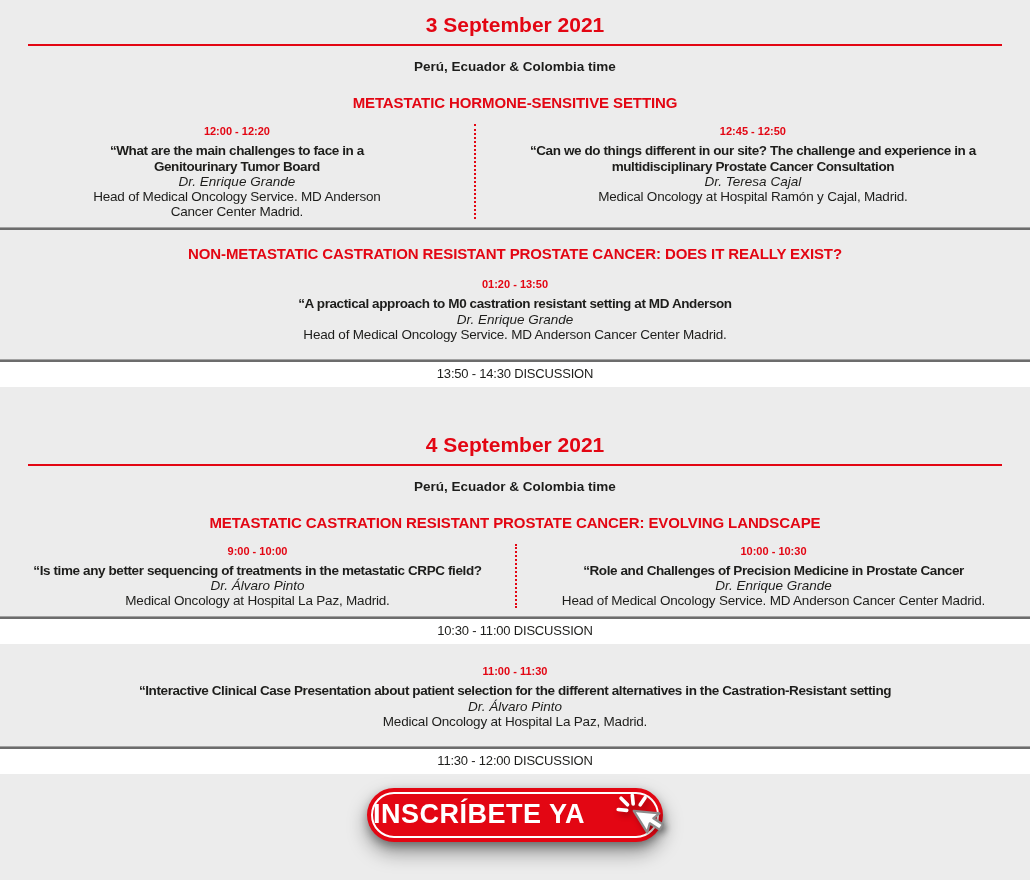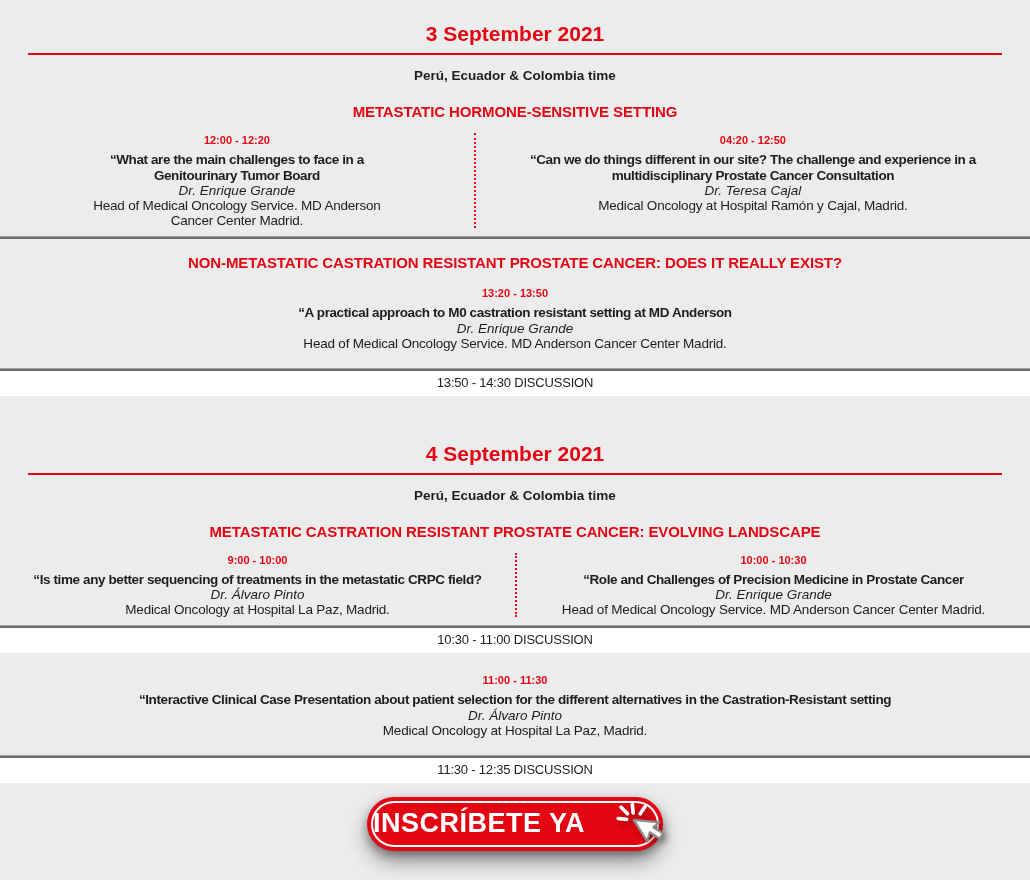--- a/index.html
+++ b/index.html
@@ -8,21 +8,21 @@
     --text:#1d1d1b;
   }
   *{box-sizing:border-box;}
   html,body{margin:0;padding:0;}
   body{
     width:1030px;height:880px;overflow:hidden;
     background:var(--background);
     color:var(--text);
     font-family:"Liberation Sans", sans-serif;
   }
-  .page{width:1030px;height:880px;padding-top:22px;border-radius:32px;}
+  .page{width:1030px;height:880px;padding-top:13px;border-radius:32px;}
   .day-title{
     text-align:center;color:var(--accent);
     font-weight:bold;font-size:21px;line-height:24px;
   }
   .red-rule{
     border:none;border-top:2px solid var(--accent);
     margin:7px 28px 0 28px;
   }
   .tz{
     text-align:center;font-weight:bold;font-size:13.5px;
@@ -100,35 +100,35 @@
   <div class="section-title">METASTATIC HORMONE-SENSITIVE SETTING</div>
 
   <div class="cols">
     <div class="col left-46 session">
       <div class="time">12:00 - 12:20</div>
       <div class="talk w310">“What are the main challenges to face in a Genitourinary Tumor Board</div>
       <div class="speaker">Dr. Enrique Grande</div>
       <div class="affil w310" style="max-width:320px;margin:0 auto;">Head of Medical Oncology Service. MD Anderson Cancer Center Madrid.</div>
     </div>
     <div class="col right-54 session">
-      <div class="time">04:20 - 12:50</div>
+      <div class="time">12:45 - 12:50</div>
       <div class="talk w470">“Can we do things different in our site? The challenge and experience in a multidisciplinary Prostate Cancer Consultation</div>
       <div class="speaker">Dr. Teresa Cajal</div>
       <div class="affil">Medical Oncology at Hospital Ramón y Cajal, Madrid.</div>
     </div>
   </div>
 
   <div class="disc">
     <div class="dlines"></div>
   </div>
 
   <div class="section-title" style="margin-top:16px;">NON-METASTATIC CASTRATION RESISTANT PROSTATE CANCER: DOES IT REALLY EXIST?</div>
 
   <div class="solo session">
-    <div class="time">13:20 - 13:50</div>
+    <div class="time">01:20 - 13:50</div>
     <div class="talk">“A practical approach to M0 castration resistant setting at MD Anderson</div>
     <div class="speaker">Dr. Enrique Grande</div>
     <div class="affil">Head of Medical Oncology Service. MD Anderson Cancer Center Madrid.</div>
   </div>
 
   <div class="disc tight">
     <div class="dlines"></div>
     <div class="band">13:50 - 14:30 DISCUSSION</div>
   </div>
 
@@ -160,21 +160,21 @@
 
   <div class="solo2 session">
     <div class="time">11:00 - 11:30</div>
     <div class="talk">“Interactive Clinical Case Presentation about patient selection for the different alternatives in the Castration-Resistant setting</div>
     <div class="speaker">Dr. Álvaro Pinto</div>
     <div class="affil">Medical Oncology at Hospital La Paz, Madrid.</div>
   </div>
 
   <div class="disc tight">
     <div class="dlines"></div>
-    <div class="band">11:30 - 12:35 DISCUSSION</div>
+    <div class="band">11:30 - 12:00 DISCUSSION</div>
   </div>
 
   <div class="cta-wrap">
     <button class="cta">
       <span class="cta-label">INSCRÍBETE YA</span>
       <span class="click-icon">
         <svg width="64" height="62" viewBox="0 0 40 44" xmlns="http://www.w3.org/2000/svg">
           <g stroke="#ffffff" stroke-width="2.6" stroke-linecap="round">
             <line x1="11" y1="1" x2="11.6" y2="7"></line>
             <line x1="1" y1="11" x2="7" y2="11.6"></line>

